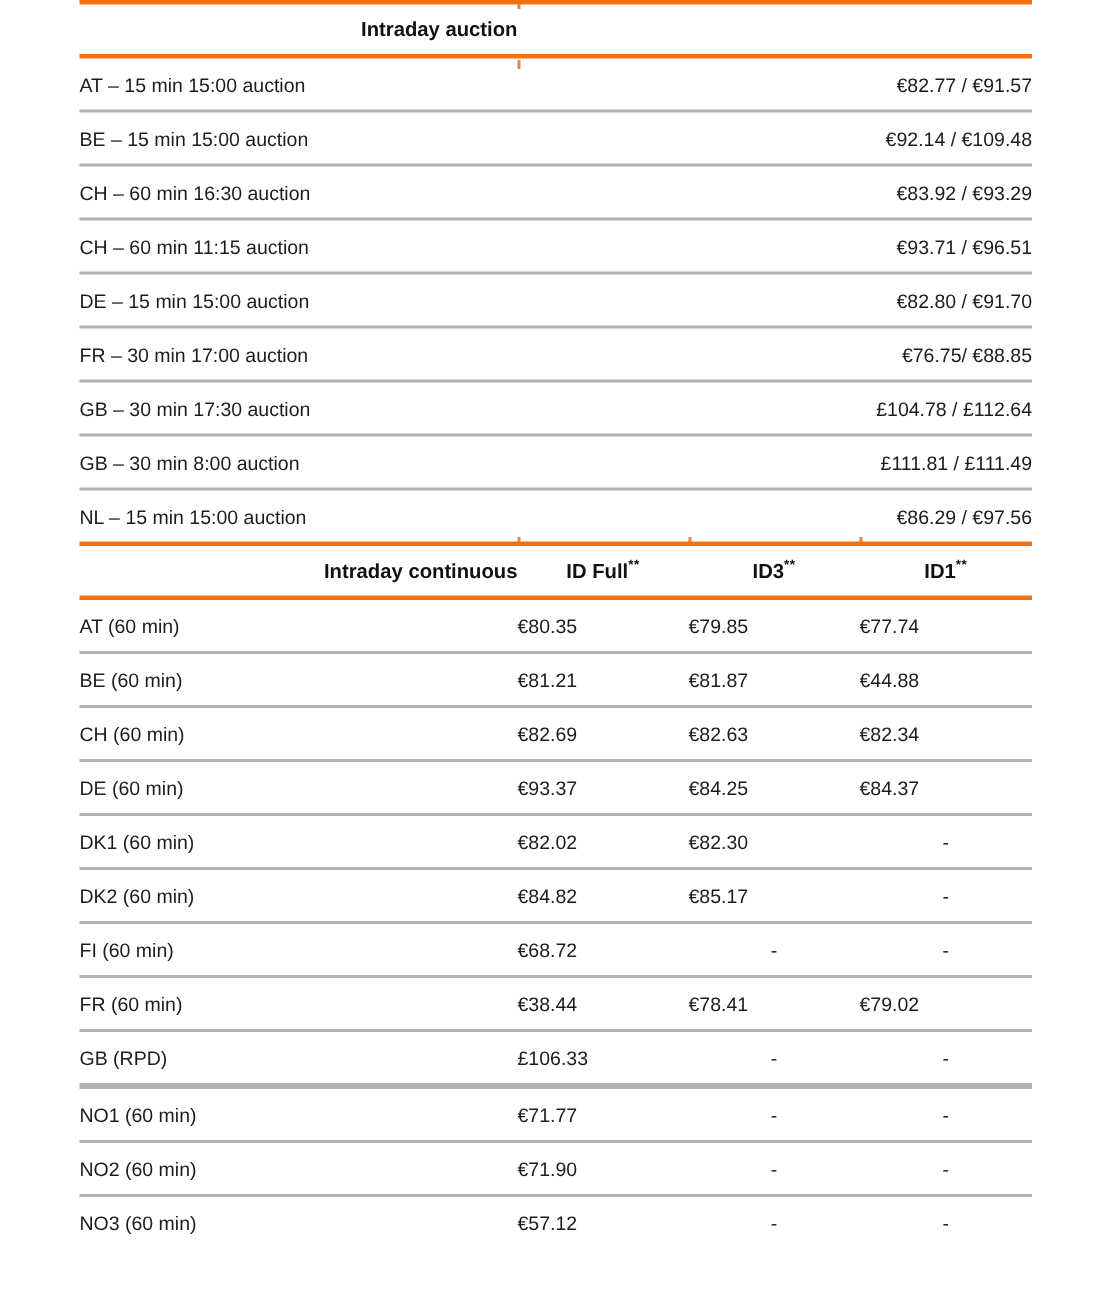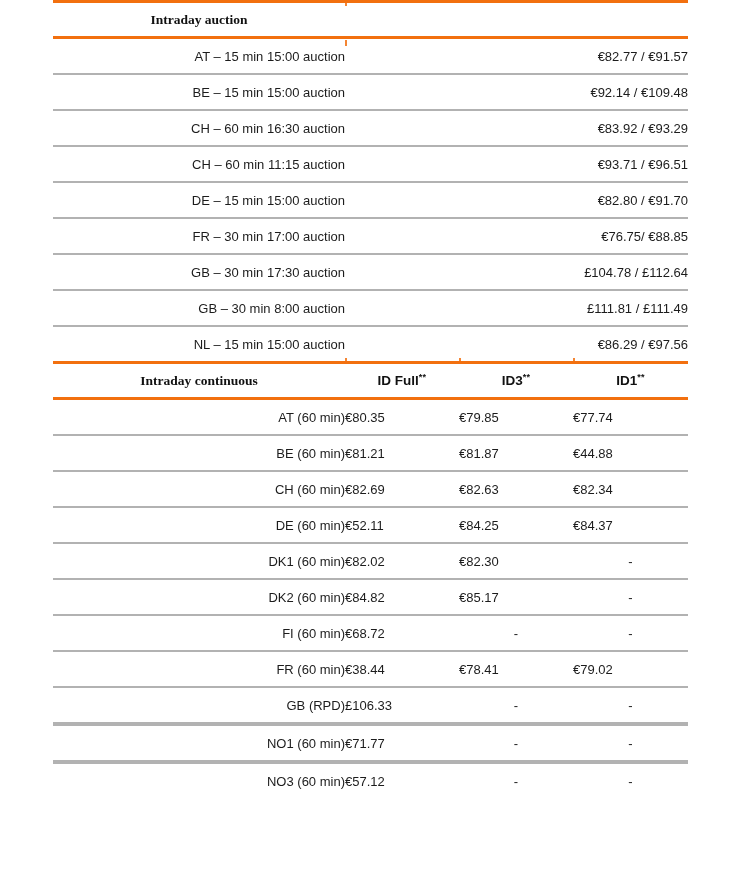--- a/index.html
+++ b/index.html
@@ -69,38 +69,37 @@
 
   
   tr.section-head td {
     height: 33px;
     font-weight: bold;
     font-size: 13.5px;
     color: #111;
   }
   td.sec-title {
     padding-left: 6px;
-    text-align: center;
-    font-family: Liberation Serif, serif;
+    text-align: right;
   }
   td.sec-col {
     text-align: center;
     font-weight: bold;
     font-size: 13px;
   }
 
   
   tr.data-row td {
     height: 34px;
     font-size: 13px;
     color: #1c1c1c;
   }
   td.cell-label {
     padding-left: 6px;
-    text-align: right;
+    text-align: left;
     white-space: nowrap;
   }
   td.cell-val {
     text-align: left;
     white-space: nowrap;
   }
   td.cell-val-span {
     text-align: right;
     white-space: nowrap;
   }
@@ -268,21 +267,21 @@
           <td class="cell-val">€82.69</td>
           <td class="cell-val">€82.63</td>
           <td class="cell-val">€82.34</td>
         </tr>
         <tr class="rule-gray">
             <td colspan="4"></td>
           </tr>
 
         <tr class="data-row">
           <td class="cell-label">DE (60 min)</td>
-          <td class="cell-val">€52.11</td>
+          <td class="cell-val">€93.37</td>
           <td class="cell-val">€84.25</td>
           <td class="cell-val">€84.37</td>
         </tr>
         <tr class="rule-gray">
             <td colspan="4"></td>
           </tr>
 
         <tr class="data-row">
           <td class="cell-label">DK1 (60 min)</td>
           <td class="cell-val">€82.02</td>
@@ -340,20 +339,26 @@
         <tr class="data-row">
           <td class="cell-label">NO1 (60 min)</td>
           <td class="cell-val">€71.77</td>
           <td class="cell-val cell-dash">-</td>
           <td class="cell-val cell-dash">-</td>
         </tr>
         <tr class="rule-gray">
             <td colspan="4"></td>
           </tr>
 
+        <tr class="data-row">
+          <td class="cell-label">NO2 (60 min)</td>
+          <td class="cell-val">€71.90</td>
+          <td class="cell-val cell-dash">-</td>
+          <td class="cell-val cell-dash">-</td>
+        </tr>
         <tr class="rule-gray">
             <td colspan="4"></td>
           </tr>
 
         <tr class="data-row">
           <td class="cell-label">NO3 (60 min)</td>
           <td class="cell-val">€57.12</td>
           <td class="cell-val cell-dash">-</td>
           <td class="cell-val cell-dash">-</td>
         </tr>

